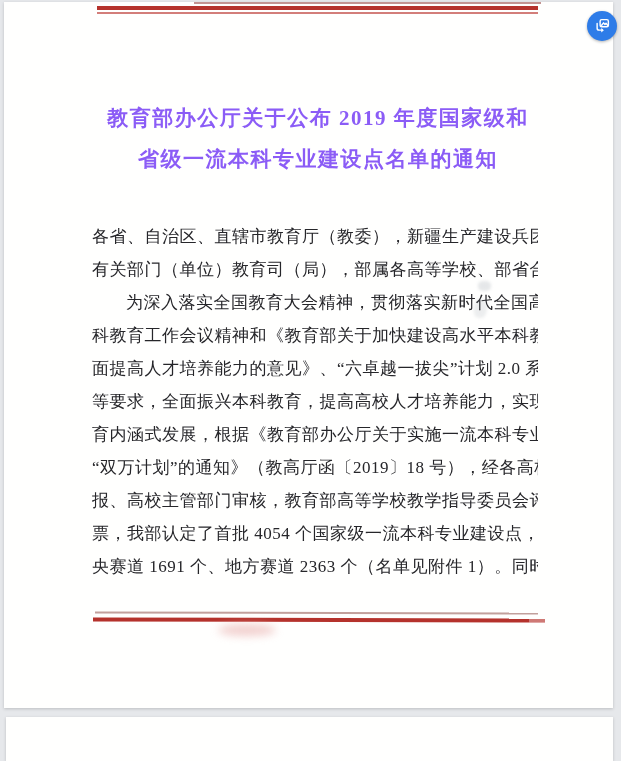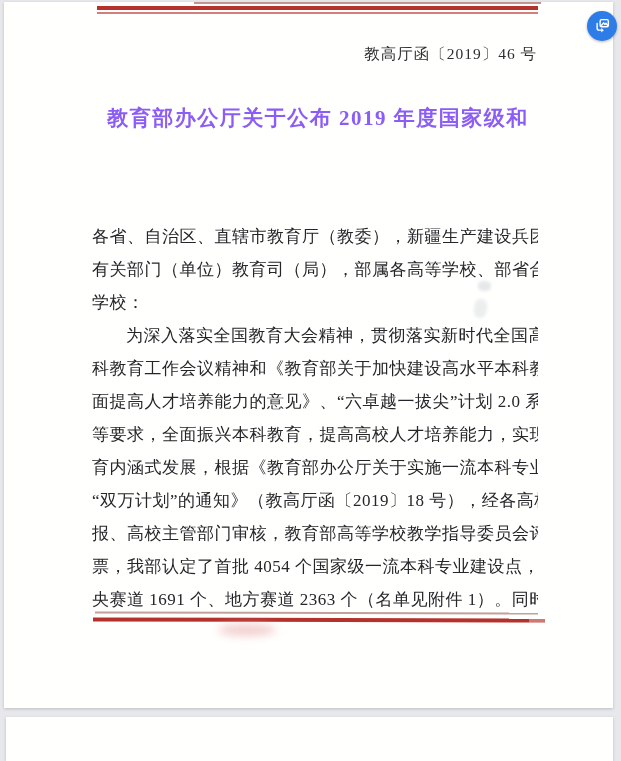--- a/index.html
+++ b/index.html
@@ -90,30 +90,29 @@
 <body>
 
 <div class="viewer" style="background: rgb(230, 232, 235);">
 
   <div class="page page-1">
 
     <div class="rule top-fragment-line"></div>
     <div class="rule top-red-line-1" style="background: rgb(181, 50, 44);"></div>
     <div class="rule top-red-line-2" style="background: rgb(196, 83, 78);"></div>
 
-    <div class="doc-number">教高厅函〔2019〕46 号</div>
 
     <div class="title-block">
       <div>教育部办公厅关于公布 2019 年度国家级和</div>
+      <div>省级一流本科专业建设点名单的通知</div>
     </div>
 
     <div class="body-block">
       <div class="line">各省、自治区、直辖市教育厅（教委），新疆生产建设兵团教育局，</div>
       <div class="line">有关部门（单位）教育司（局），部属各高等学校、部省合建各高等</div>
-      <div class="line flush">学校：</div>
       <div class="line indent">为深入落实全国教育大会精神，贯彻落实新时代全国高校本</div>
       <div class="line">科教育工作会议精神和《教育部关于加快建设高水平本科教育 全</div>
       <div class="line">面提高人才培养能力的意见》、“六卓越一拔尖”计划 2.0 系列文件</div>
       <div class="line">等要求，全面振兴本科教育，提高高校人才培养能力，实现高等教</div>
       <div class="line">育内涵式发展，根据《教育部办公厅关于实施一流本科专业建设</div>
       <div class="line">“双万计划”的通知》（教高厅函〔2019〕18 号），经各高校网上申</div>
       <div class="line">报、高校主管部门审核，教育部高等学校教学指导委员会评议、投</div>
       <div class="line">票，我部认定了首批 4054 个国家级一流本科专业建设点，其中中</div>
       <div class="line">央赛道 1691 个、地方赛道 2363 个（名单见附件 1）。同时，经各省</div>
     </div>

